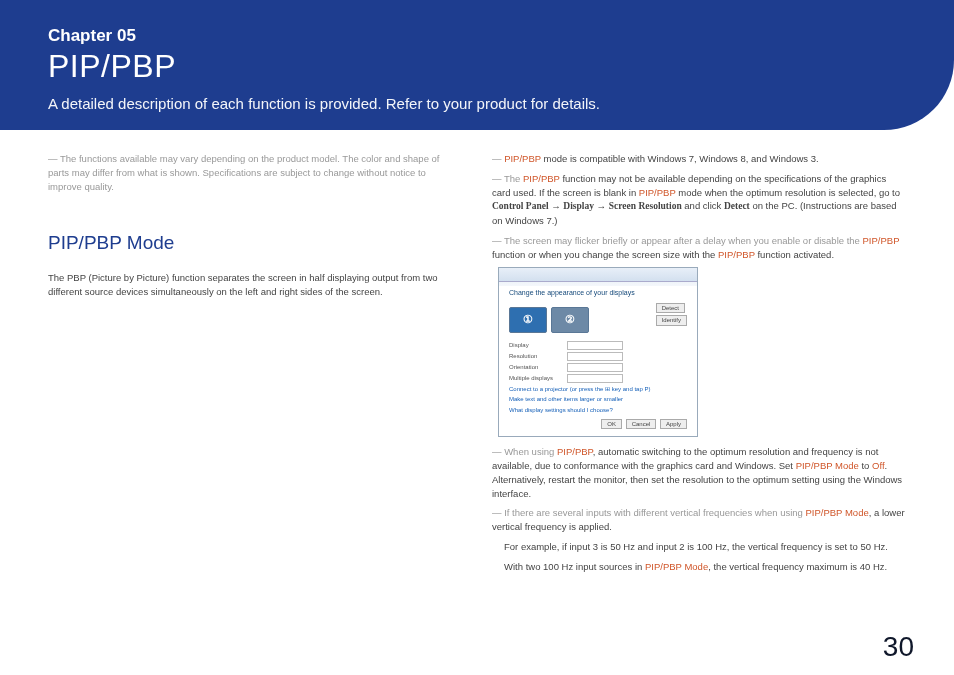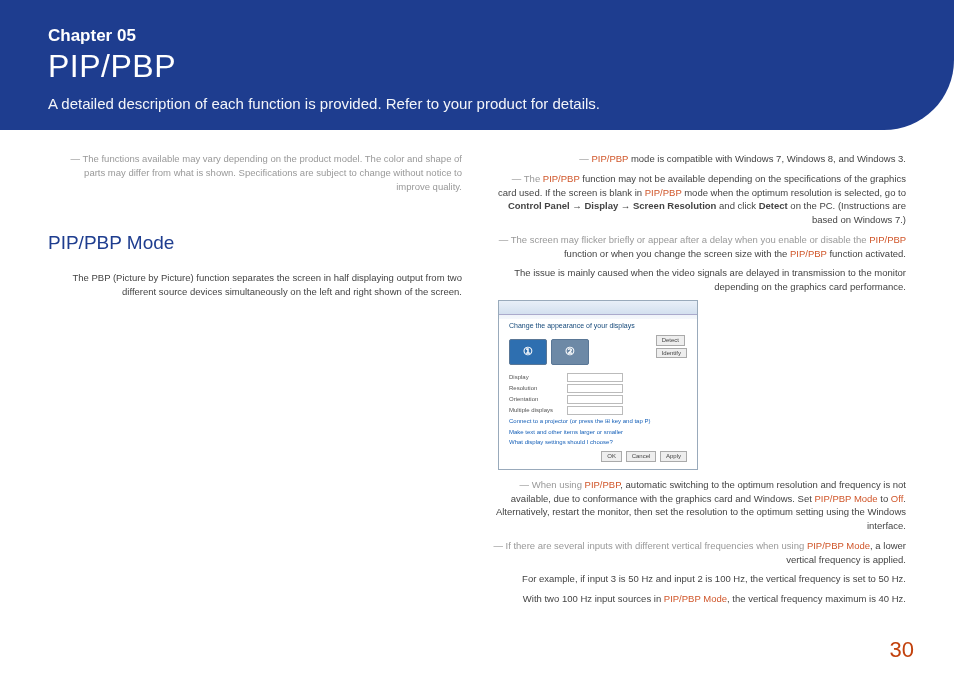--- a/index.html
+++ b/index.html
@@ -11,26 +11,26 @@
   .header {
     background: #1e3d8f; color: #fff;
     padding: 26px 48px 18px 48px;
     border-bottom-right-radius: 70px;
   }
   .chapter { font-size: 17px; font-weight: 700; margin-bottom: 2px; }
   .title { font-size: 32px; font-weight: 300; letter-spacing: .5px; }
   .subtitle { font-size: 15px; margin-top: 10px; opacity: .95; }
   .content { display: flex; padding: 22px 48px 0 48px; gap: 30px; }
   .col { flex: 1; font-size: 9.5px; line-height: 1.45; }
-  .col p { margin-bottom: 6px; text-align: right; }
+  .col p { margin-bottom: 6px; }
   .note-dash { color: #999; }
   .section-h { color: #1e3d8f; font-size: 19px; font-weight: 400; margin: 36px 0 14px 0; }
   .hilite { color: #d0562a; }
-  .bold { font-weight: bold; }
-  .pagenum { position: absolute; bottom: 12px; right: 40px; font-size: 22px; color: #c2410c; text-align: center; }
+  .bold { font-weight: bold; font-family: Liberation Serif, serif; }
+  .pagenum { position: absolute; bottom: 12px; right: 40px; font-size: 28px; color: #0f172a; text-align: center; }
   .win-shot {
     width: 200px; height: 170px; border: 1px solid #9ab;
     margin: 4px 0 8px 6px; background: linear-gradient(#dfe9f4,#f4f7fb 18px,#fff 18px);
     display: flex; flex-direction: column; font-size: 6px;
   }
   .win-bar { height: 14px; background: linear-gradient(#e8eff8,#d3e0ef); border-bottom:1px solid #aac; }
   .win-body { flex:1; padding: 6px 10px; }
   .win-h { font-size: 7px; color: #2a4; margin-bottom:4px; color:#15497a; }
   .monitors { display:flex; gap:4px; margin:4px 0 6px 0; }
   .mon { width:38px; height:26px; border:1px solid #5a7796; background:#6d89a6; color:#fff;
@@ -51,30 +51,29 @@
 <div class="header">
   <div class="chapter">Chapter  05</div>
   <div class="title">PIP/PBP</div>
   <div class="subtitle">A detailed description of each function is provided. Refer to your product for details.</div>
 </div>
 
 <div class="content">
   <div class="col">
     <p><span class="note-dash">―  The functions available may vary depending on the product model. The color and shape of parts may differ from what is shown. Specifications are subject to change without notice to improve quality.</span></p>
     <h2 class="section-h">PIP/PBP Mode</h2>
-    <p>The PBP (Picture by Picture) function separates the screen in half displaying output from two different source devices simultaneously on the left and right shown of the screen.</p>
+    <p>The PBP (Picture by Picture) function separates the screen in half displaying output from two different source devices simultaneously on the left and right sides of the screen.</p>
   </div>
 
   <div class="col">
     <p><span class="note-dash">―  </span><span class="hilite">PIP/PBP</span><span> mode is compatible with Windows 7, Windows 8, and Windows 3.</span></p>
     <p>
       <span class="note-dash">―  The </span><span class="hilite">PIP/PBP</span><span> function may not be available depending on the specifications of the graphics card used. If the screen is blank in </span><span class="hilite">PIP/PBP</span><span> mode when the optimum resolution is selected, go to </span><span class="bold">Control Panel</span><span> → </span><span class="bold">Display</span><span> → </span><span class="bold">Screen Resolution</span><span> and click </span><span class="bold">Detect</span><span> on the PC. (Instructions are based on Windows 7.)</span>
     </p>
     <p><span class="note-dash">―  The screen may flicker briefly or appear after a delay when you enable or disable the </span><span class="hilite">PIP/PBP</span><span> function or when you change the screen size with the </span><span class="hilite">PIP/PBP</span><span> function activated.</span></p>
-    <p class="indent">The issue is mainly caused when the video signals are delayed in transmission to the monitor depending on the graphics card performance.</p>
 
     <div class="win-shot">
       <div class="win-bar"></div>
       <div class="win-body">
         <div class="win-h">Change the appearance of your displays</div>
         <div style="display:flex; align-items:flex-start; gap:6px;">
           <div class="monitors">
             <div class="mon sel">①</div>
             <div class="mon">②</div>
           </div>

